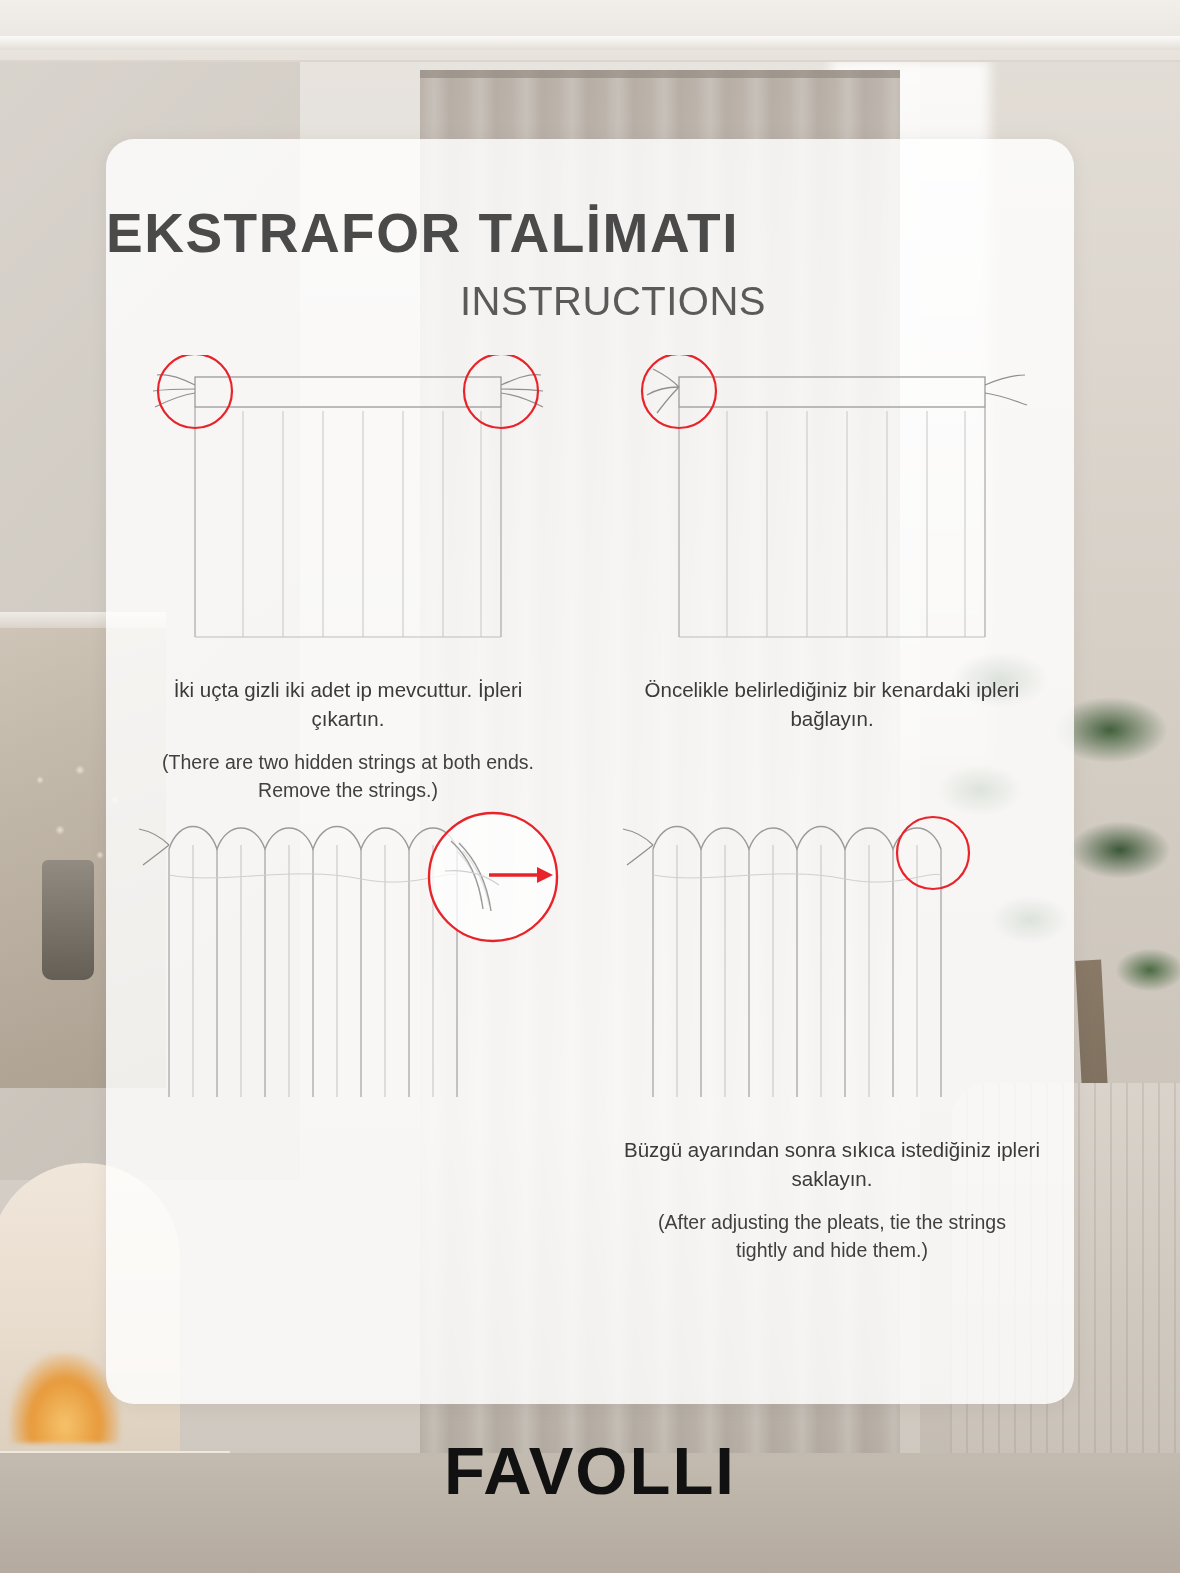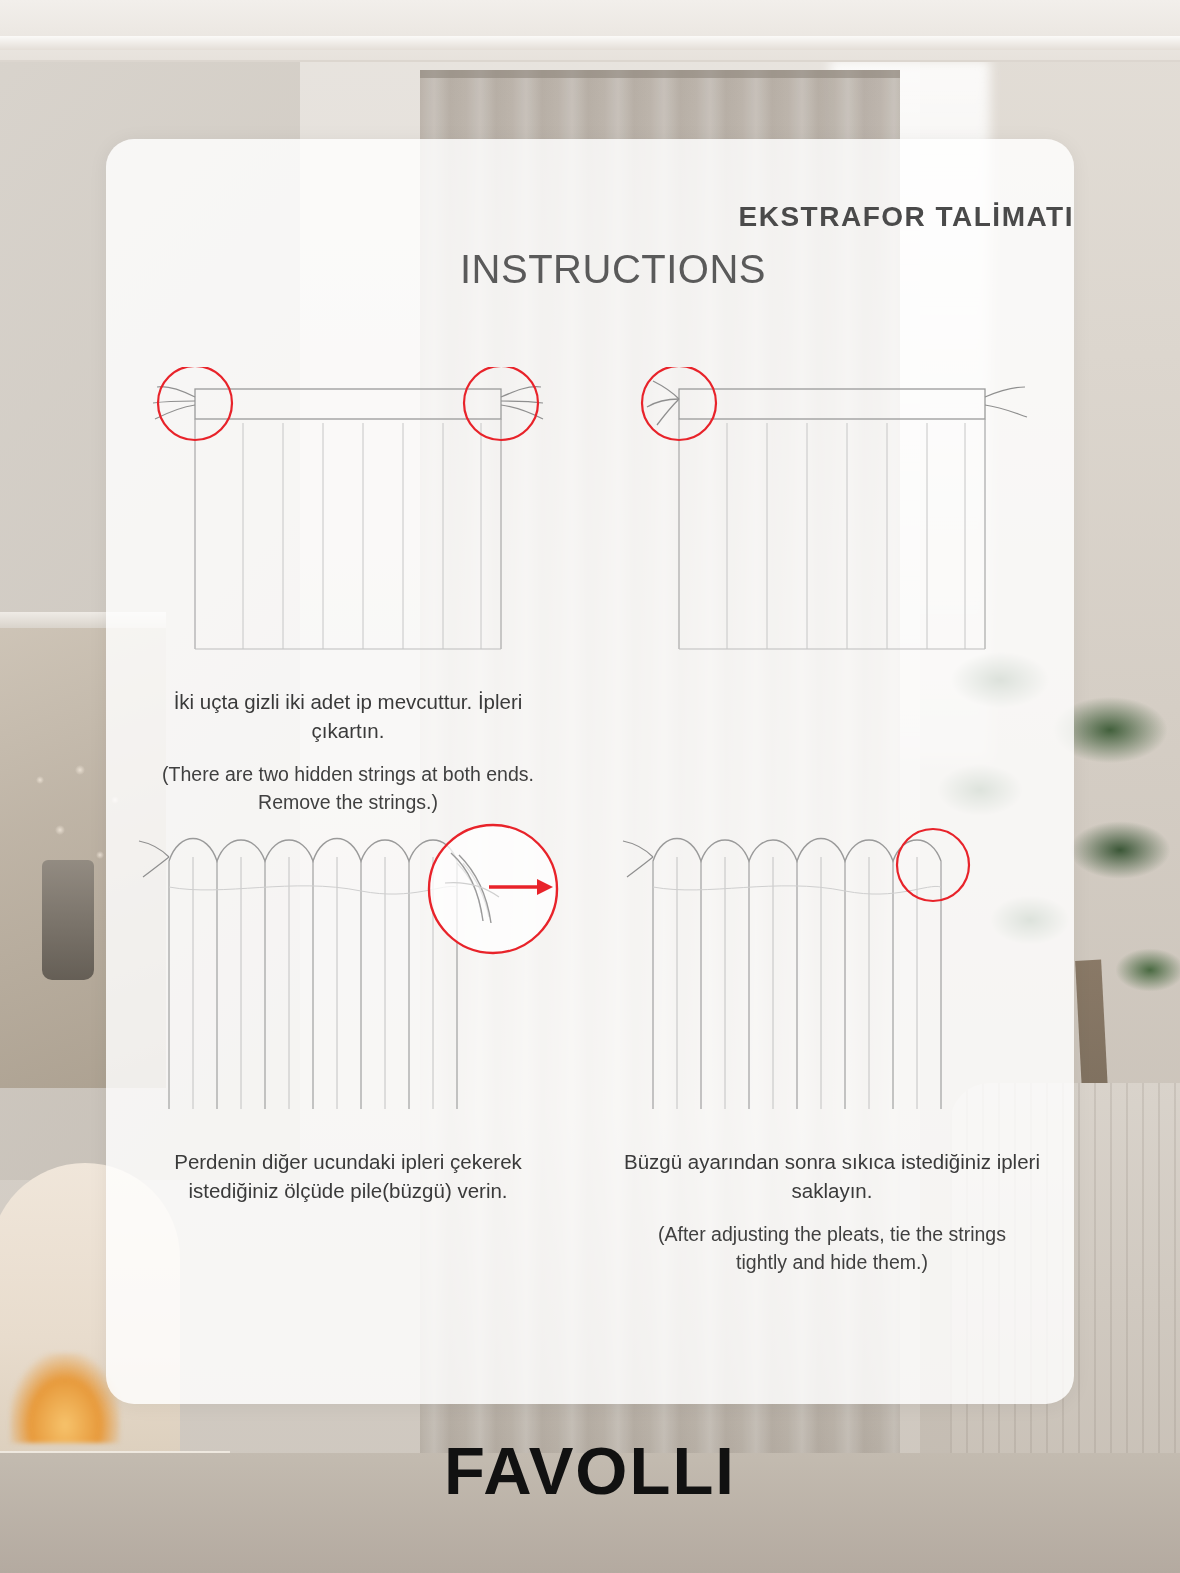--- a/index.html
+++ b/index.html
@@ -163,41 +163,41 @@
     position: absolute;
     left: 106px;
     top: 139px;
     width: 968px;
     height: 1265px;
     background: rgba(255,255,255,0.82);
     border-radius: 28px;
     box-shadow: 0 2px 20px rgba(0,0,0,0.06);
   }
   .card-title {
-    text-align: right;
-    font-size: 28px;
+    text-align: left;
+    font-size: 55px;
     font-weight: bold;
     letter-spacing: 1.5px;
     color: #4a4a4a;
     margin-top: 62px;
   }
   .card-subtitle {
     text-align: center;
     font-size: 40px;
     font-weight: normal;
     letter-spacing: 0.5px;
     color: #5a5a5a;
     margin-top: 14px;
     padding-left: 46px;
   }
 
   .grid {
     position: absolute;
     left: 0;
-    top: 228px;
+    top: 216px;
     width: 968px;
     display: grid;
     grid-template-columns: 1fr 1fr;
     grid-template-rows: auto auto;
   }
   .step {
     padding: 0 26px;
     box-sizing: border-box;
   }
   .step-figure {
@@ -324,20 +324,21 @@
 
             <path d="M62 32 C 52 22, 44 18, 36 14" stroke="#8f8f8f" stroke-width="1.3" fill="none"></path>
             <path d="M62 32 C 52 42, 46 50, 40 58" stroke="#8f8f8f" stroke-width="1.3" fill="none"></path>
             <path d="M62 32 C 50 32, 40 34, 30 40" stroke="#8f8f8f" stroke-width="1.3" fill="none"></path>
 
             <path d="M368 30 C 382 24, 396 20, 408 20" stroke="#8f8f8f" stroke-width="1.2" fill="none"></path>
             <path d="M368 38 C 384 40, 398 46, 410 50" stroke="#8f8f8f" stroke-width="1.2" fill="none"></path>
             <circle cx="62" cy="36" r="37" fill="none" stroke="#e8232a" stroke-width="2.2"></circle>
           </svg>
         </div>
+        <div class="caption-tr">Öncelikle belirlediğiniz bir kenardaki ipleri bağlayın.</div>
       </div>
 
       <div class="step">
         <div class="step-figure">
           <svg width="430" height="310" viewBox="0 0 430 310">
 
             <path d="M36 44 C 46 14, 74 14, 84 44 C 94 16, 122 16, 132 44 C 142 16, 170 16, 180 44 C 190 14, 218 14, 228 44 C 238 16, 266 16, 276 44 C 286 16, 314 16, 324 44" fill="none" stroke="#9a9a9a" stroke-width="1.4"></path>
 
             <path d="M36 44 L36 292" stroke="#a0a0a0" stroke-width="1.2" fill="none"></path>
             <path d="M60 40 L60 292" stroke="#c2c2c2" stroke-width="1" fill="none"></path>
@@ -365,21 +366,20 @@
             <path d="M318 36 C 336 52, 346 74, 350 104" stroke="#9a9a9a" stroke-width="1.4" fill="none"></path>
             <path d="M326 38 C 344 56, 354 78, 358 106" stroke="#9a9a9a" stroke-width="1.4" fill="none"></path>
             <path d="M312 66 C 334 64, 352 70, 366 80" stroke="#cfcfcf" stroke-width="1.2" fill="none"></path>
 
             <g>
               <line x1="356" y1="70" x2="404" y2="70" stroke="#e8232a" stroke-width="3.4"></line>
               <polygon points="404,62 420,70 404,78" fill="#e8232a"></polygon>
             </g>
           </svg>
         </div>
-        <div class="caption-tr">Perdenin diğer ucundaki ipleri çekerek istediğiniz ölçüde pile(büzgü)  verin.</div>
       </div>
 
       <div class="step">
         <div class="step-figure">
           <svg width="430" height="310" viewBox="0 0 430 310">
             <path d="M36 44 C 46 14, 74 14, 84 44 C 94 16, 122 16, 132 44 C 142 16, 170 16, 180 44 C 190 14, 218 14, 228 44 C 238 16, 266 16, 276 44 C 286 16, 314 16, 324 44" fill="none" stroke="#9a9a9a" stroke-width="1.4"></path>
             <path d="M36 44 L36 292" stroke="#a0a0a0" stroke-width="1.2" fill="none"></path>
             <path d="M60 40 L60 292" stroke="#c2c2c2" stroke-width="1" fill="none"></path>
             <path d="M84 44 L84 292" stroke="#a0a0a0" stroke-width="1.2" fill="none"></path>
             <path d="M108 40 L108 292" stroke="#c2c2c2" stroke-width="1" fill="none"></path>

